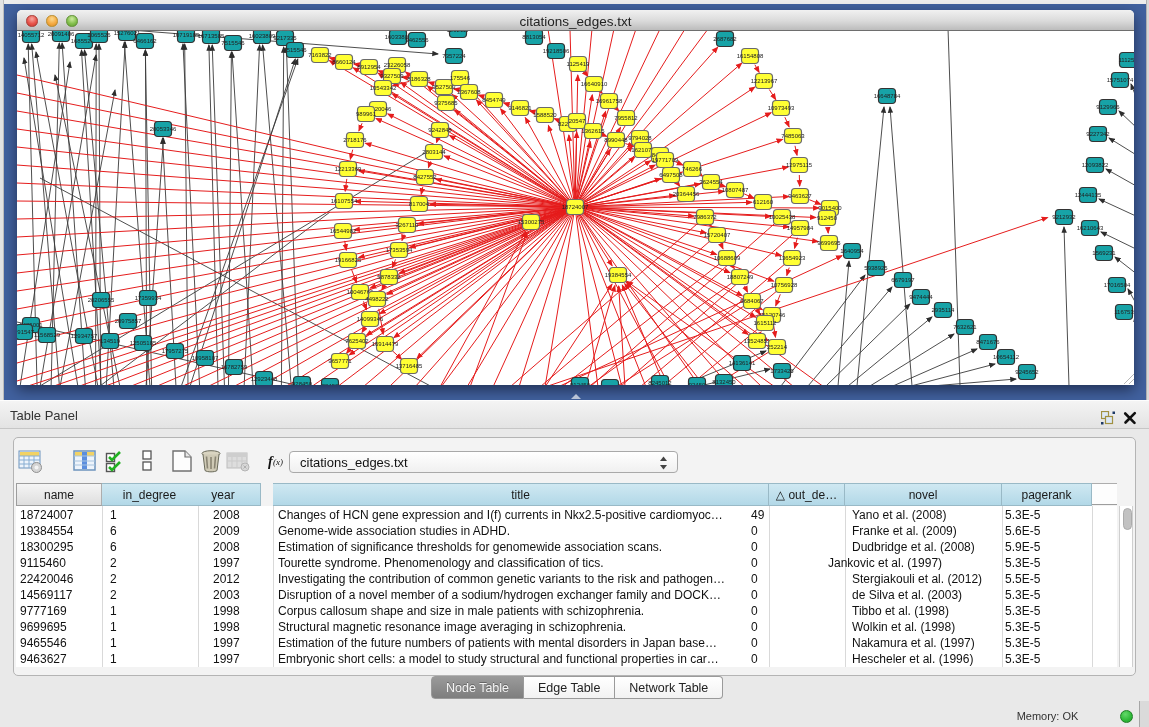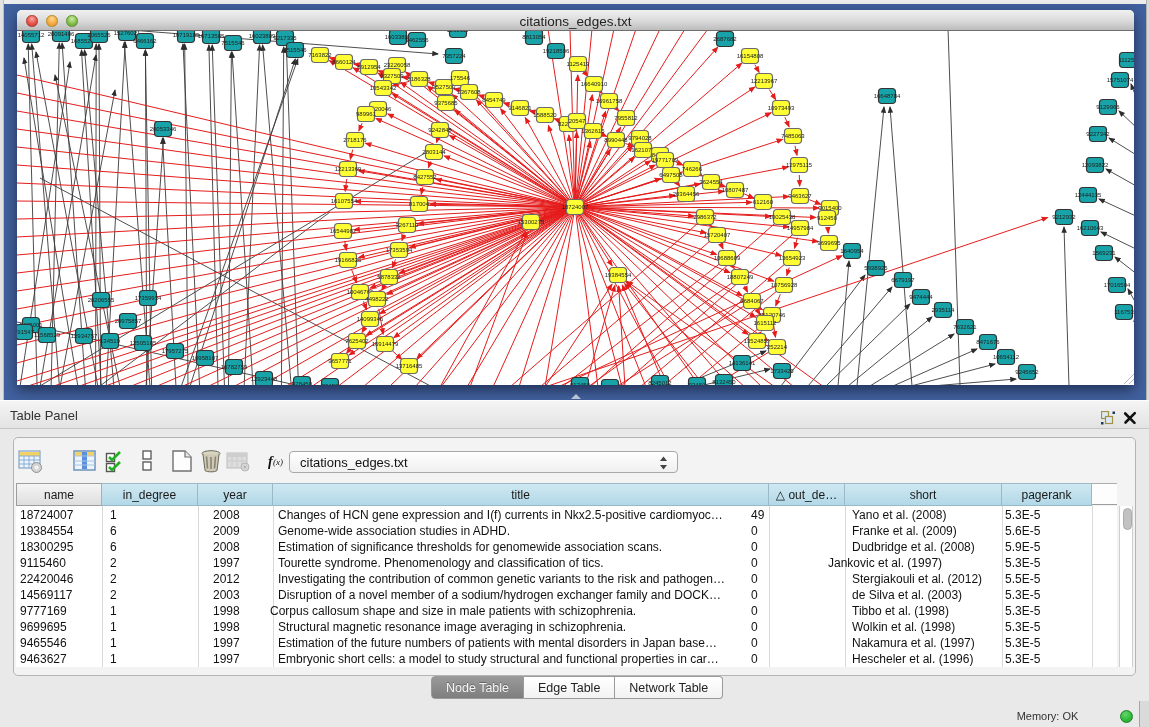--- a/index.html
+++ b/index.html
@@ -689,24 +689,24 @@
 </svg>
   <div class="combo">citations_edges.txt
     <svg style="position:absolute;right:9px;top:4px" width="9" height="14" viewBox="0 0 9 14">
       <path d="M4.5,0.5L8,5H1z" fill="#444"></path>
         <path d="M4.5,13.5L8,9H1z" fill="#444"></path>
     </svg>
   </div>
   <div class="thead">
       <div class="hc first" style="left:0px;width:86px">name</div>
       <div class="hc" style="left:86px;width:96px">in_degree</div>
-      <div class="hc" style="left:182px;width:75px">year</div>
+      <div class="hc" style="left:170px;width:75px">year</div>
       <div class="hc" style="left:257px;width:496px">title</div>
       <div class="hc" style="left:753px;width:76px">△ out_de…</div>
-      <div class="hc" style="left:829px;width:157px">short</div>
+      <div class="hc" style="left:829px;width:157px">novel</div>
       <div class="hc" style="left:986px;width:90px">pagerank</div>
       <div style="position:absolute;left:1076px;width:25px;top:0;height:22px;background:#fdfdfd;border-top:1px solid #adadad;border-bottom:1px solid #9d9d9d"></div>
     </div>
   <div class="tbody">
       <div class="cline" style="left:86px"></div>
       <div class="cline" style="left:182px"></div>
       <div class="cline" style="left:257px"></div>
       <div class="cline" style="left:753px"></div>
       <div class="cline" style="left:829px"></div>
       <div class="cline" style="left:986px"></div>
@@ -762,21 +762,21 @@
 <span style="left:197px">2003</span>
 <span style="left:262px">Disruption of a novel member of a sodium/hydrogen exchanger family and DOCK…</span>
 <span style="left:735px">0</span>
 <span style="left:836px">de Silva et al. (2003)</span>
 <span style="left:989px">5.3E-5</span>
 </div>
 <div class="trow" style="top:97px">
 <span style="left:4px">9777169</span>
 <span style="left:94px">1</span>
 <span style="left:197px">1998</span>
-<span style="left:254px">Corpus callosum shape and size in male patients with schizophrenia.</span>
+<span style="left:262px">Corpus callosum shape and size in male patients with schizophrenia.</span>
 <span style="left:735px">0</span>
 <span style="left:836px">Tibbo et al. (1998)</span>
 <span style="left:989px">5.3E-5</span>
 </div>
 <div class="trow" style="top:113px">
 <span style="left:4px">9699695</span>
 <span style="left:94px">1</span>
 <span style="left:197px">1998</span>
 <span style="left:262px">Structural magnetic resonance image averaging in schizophrenia.</span>
 <span style="left:735px">0</span>

